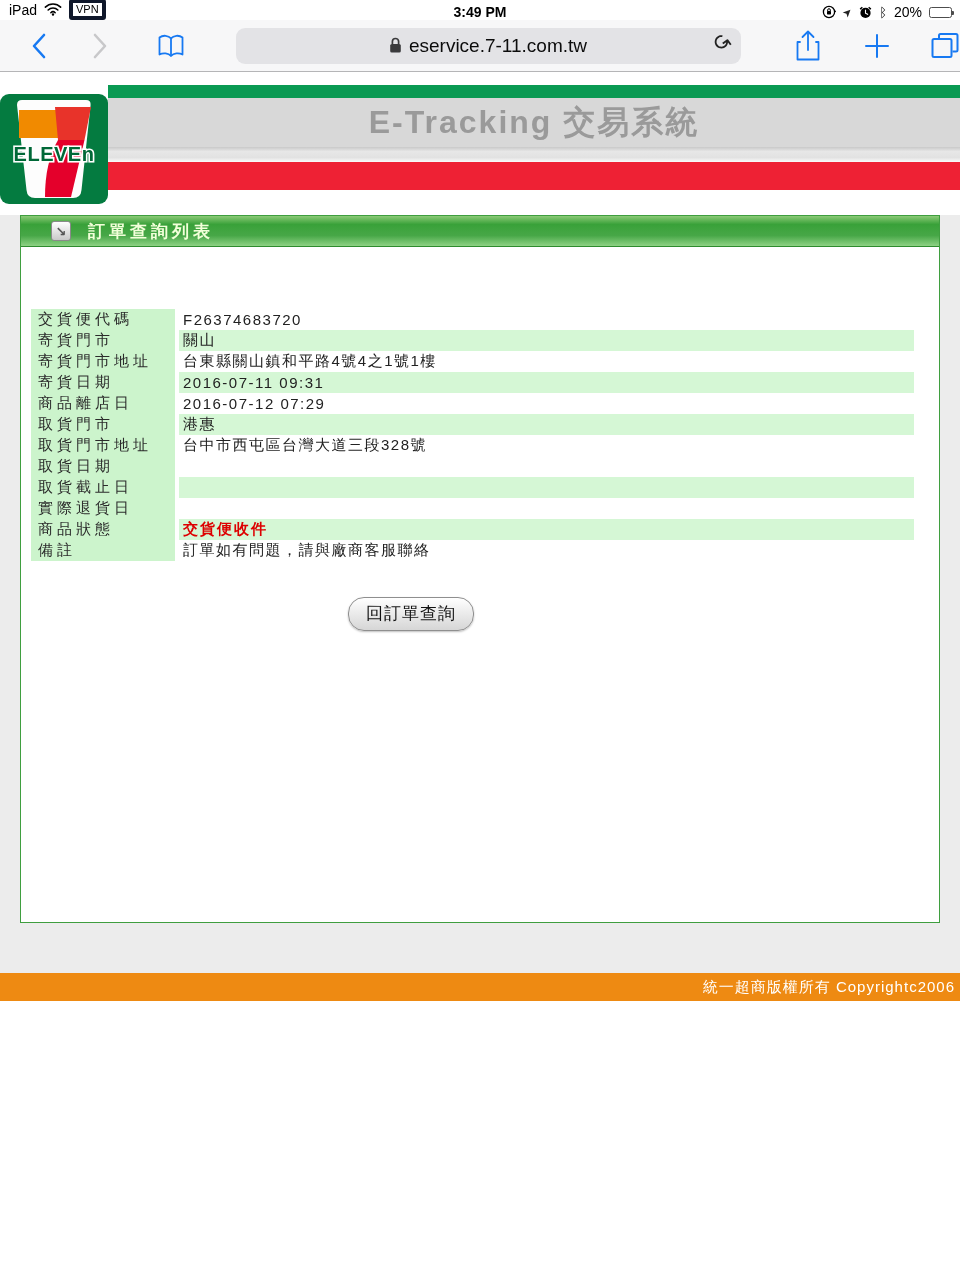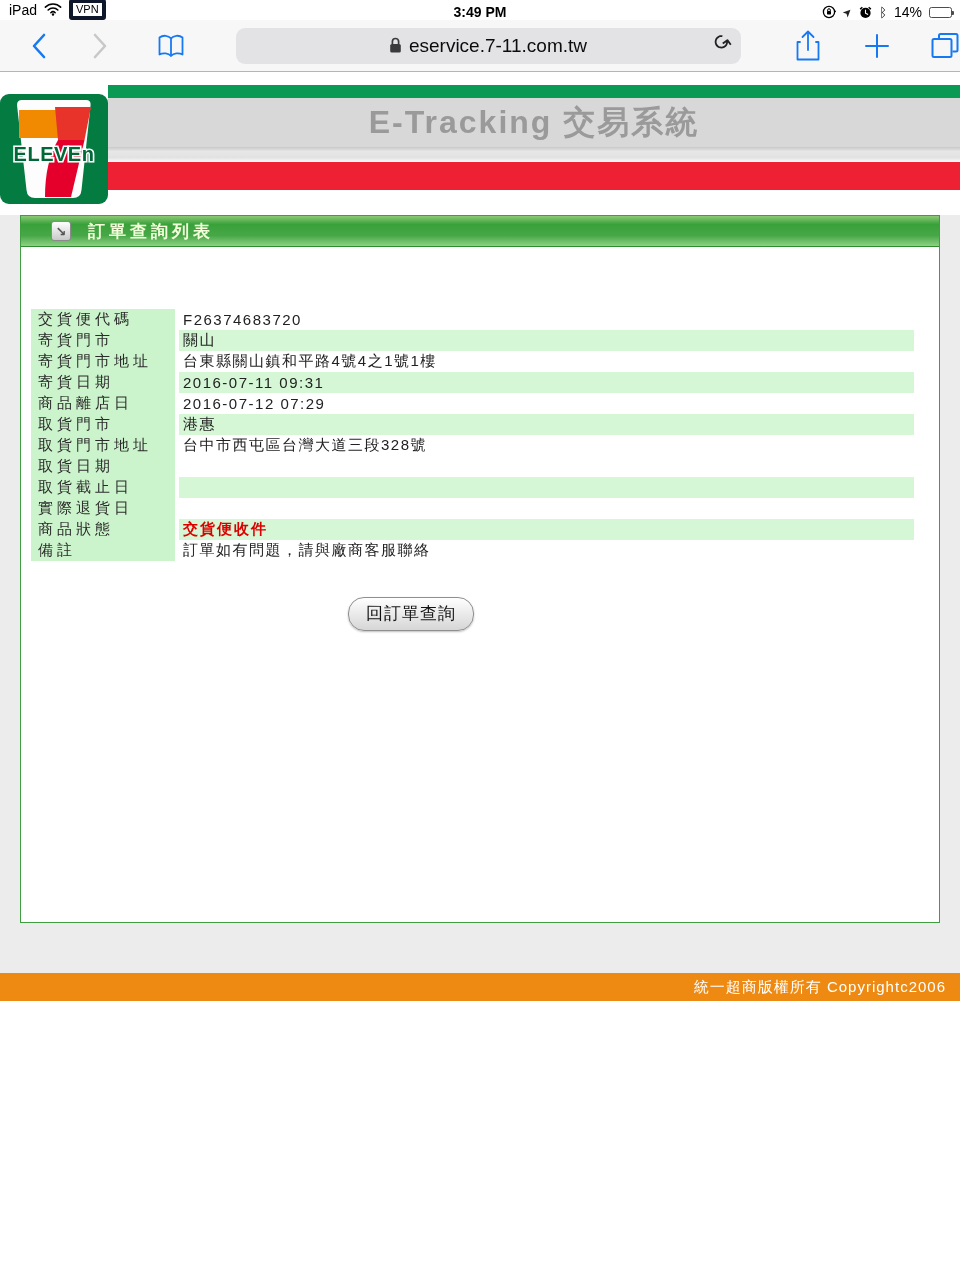--- a/index.html
+++ b/index.html
@@ -65,21 +65,21 @@
   td.val { padding-left:4px; letter-spacing:1.5px; color:#222; }
   tr.shaded td.val { background:#d5f7d5; }
   tr.emph td.val { color:#dd0000; font-weight:bold; letter-spacing:2px; }
   .btn-row { width:760px; text-align:center; margin-top:36px; }
   .back-btn { display:inline-block; font-family:"Liberation Sans", sans-serif; font-size:17px; color:#111;
               padding:4px 17px 5px 17px; border:1px solid #8f8f8f; border-radius:16px;
               background:linear-gradient(#ffffff, #ececec 45%, #d6d6d6); box-shadow:0 1px 2px rgba(0,0,0,.25);
               letter-spacing:1px; cursor:pointer; }
   
   .footer { height:28px; background:#ee8a12; display:flex; align-items:center; justify-content:flex-end; }
-  .footer-text { color:#fff; font-size:15px; margin-right:14px; letter-spacing:1px; }
+  .footer-text { color:#fff; font-size:15px; margin-right:5px; letter-spacing:1px; }
   .below { height:302px; background:#fff; }
 </style>
 </head>
 <body>
 
 <div class="status-bar">
   <div class="sb-left">
     <span class="sb-device">iPad</span>
     <span class="sb-icon">
       <svg width="18" height="13" viewBox="0 0 20 14" fill="none" stroke="#000" stroke-width="1.7" stroke-linecap="round">
@@ -103,21 +103,21 @@
     </span>
     <span class="sb-icon loc-arrow">➤</span>
     <span class="sb-icon">
       <svg width="13" height="13" viewBox="0 0 14 14">
         <circle cx="7" cy="7.5" r="5.5" fill="#000"></circle>
         <path d="M7 4.5 V7.7 L9.3 9" stroke="#fff" stroke-width="1.2" fill="none" stroke-linecap="round"></path>
         <path d="M1.2 3.4 L3.6 1.4 M12.8 3.4 L10.4 1.4" stroke="#000" stroke-width="1.5"></path>
       </svg>
     </span>
     <span class="sb-icon bt-glyph">ᛒ</span>
-    <span class="sb-batt-pct">14%</span>
+    <span class="sb-batt-pct">20%</span>
     <span class="battery"><span class="fill" id="batt-fill" style="width: 69%;"></span><span class="tip"></span></span>
   </div>
 </div>
 
 <div class="toolbar">
   <button class="tb-btn tb-back" aria-label="back">
     <svg width="16" height="26" viewBox="0 0 16 26" fill="none" stroke="currentColor" stroke-width="2.6" stroke-linecap="round" stroke-linejoin="round">
         <path d="M13 2 L3 13 L13 24"></path>
       </svg>
   </button>

